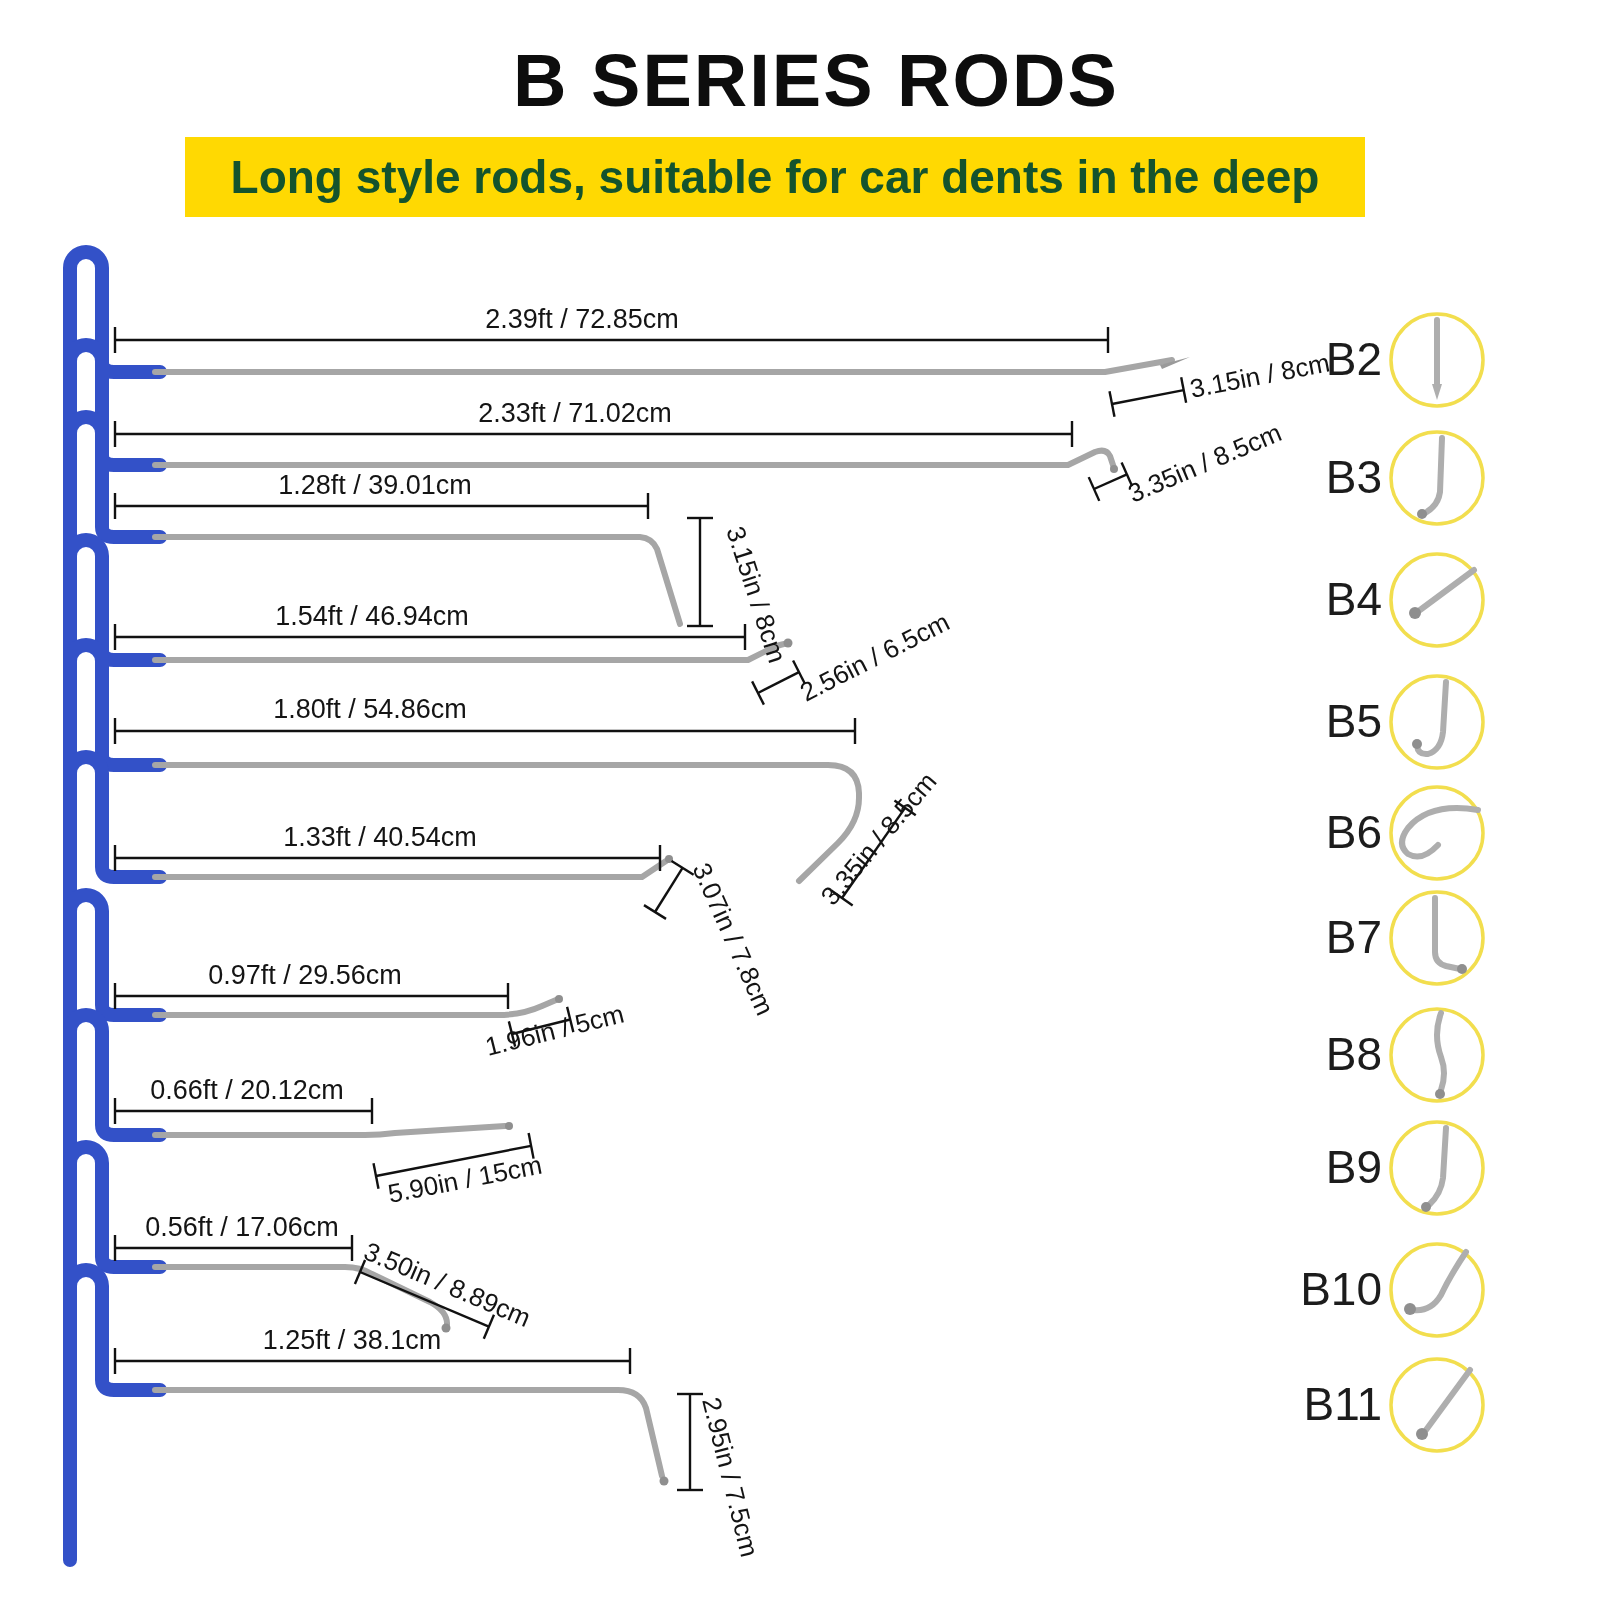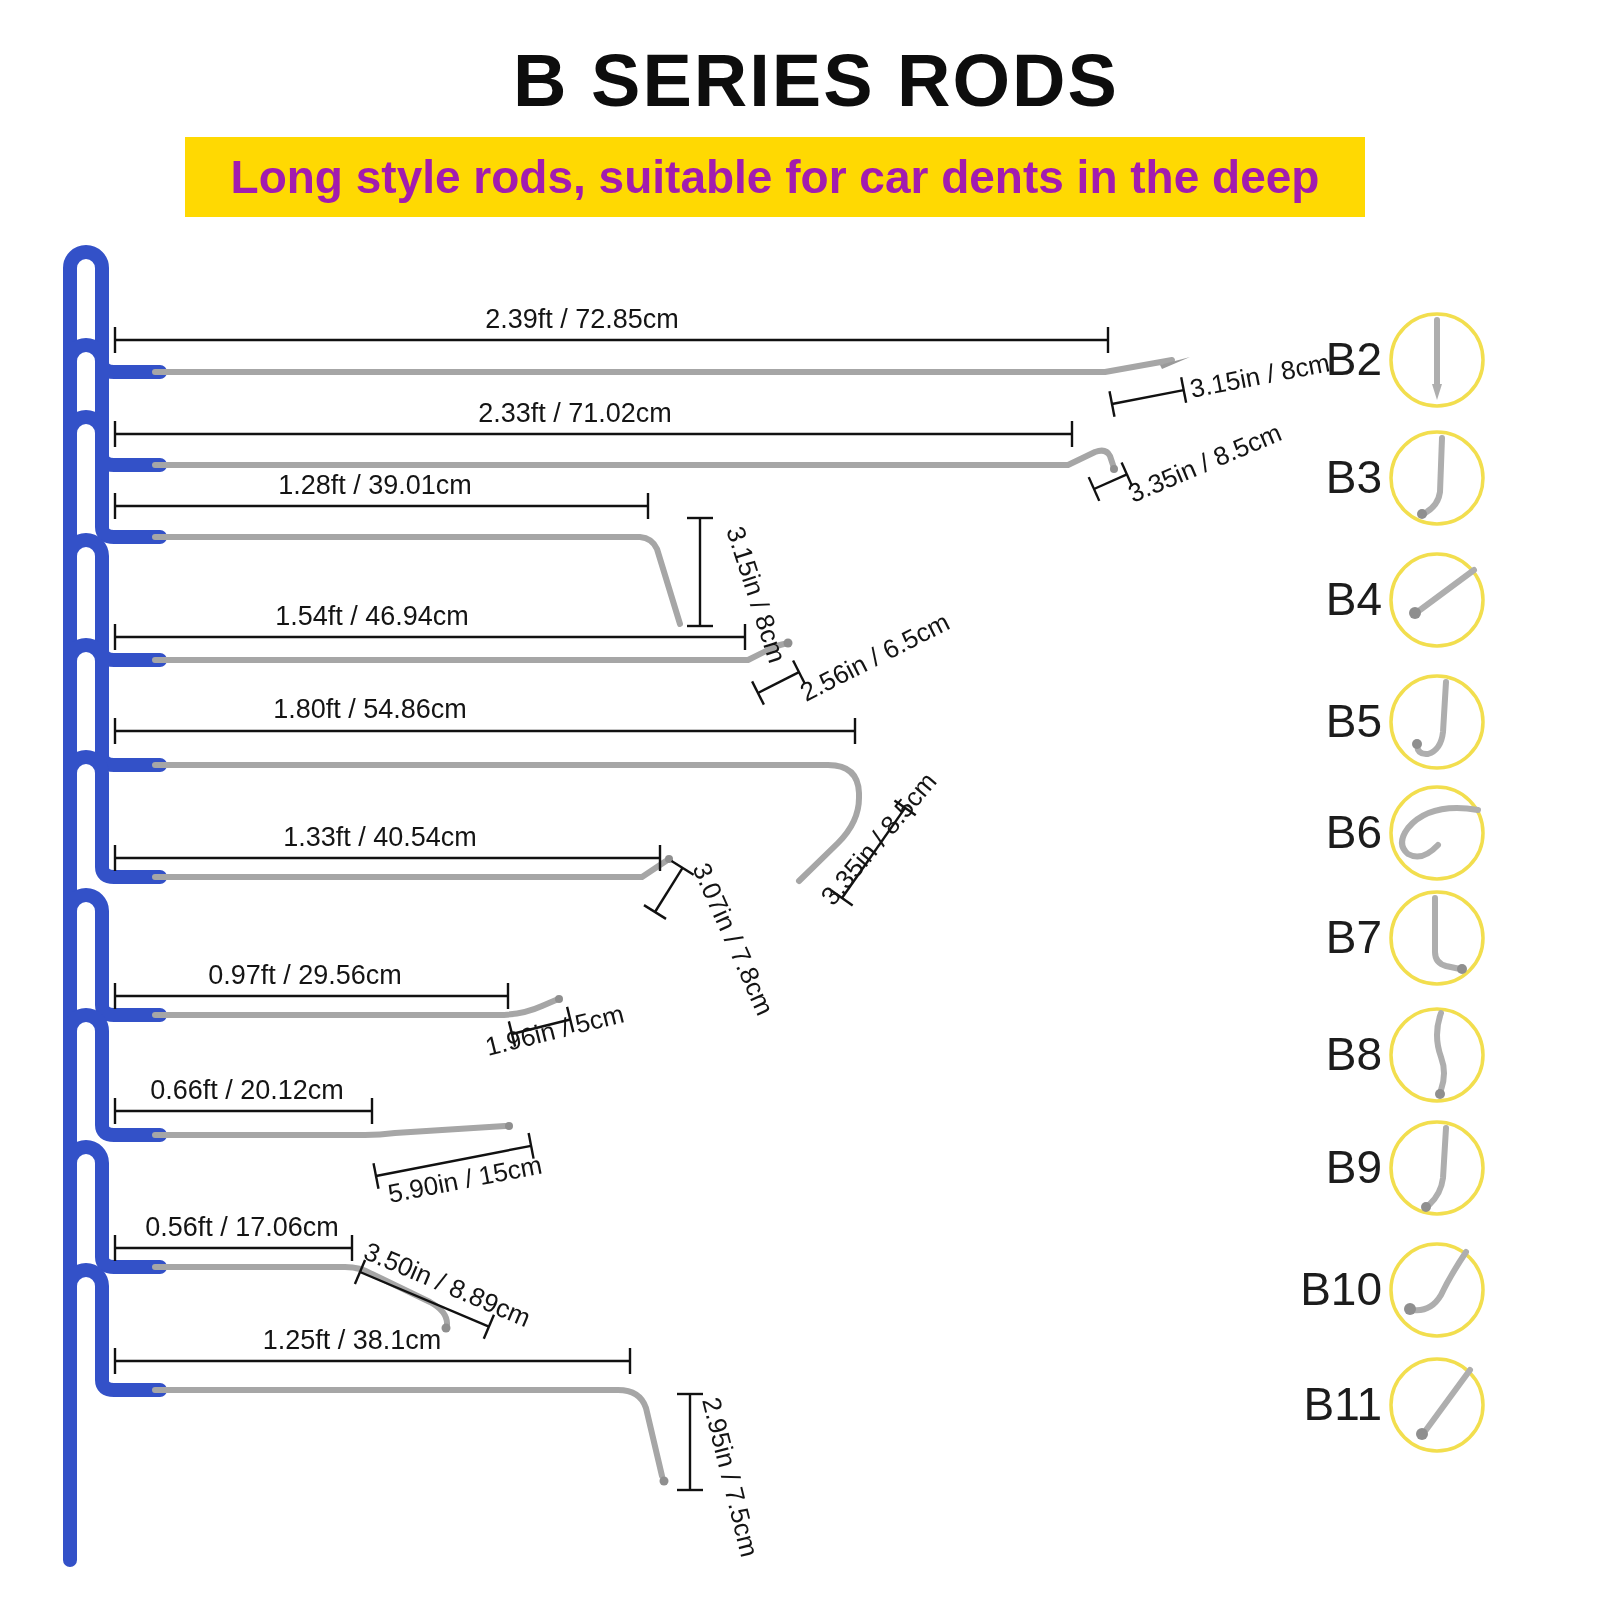--- a/index.html
+++ b/index.html
@@ -4,21 +4,21 @@
 <style>
   html,body{margin:0;padding:0;background:#fff;}
   body{width:1600px;height:1600px;position:relative;font-family:"Liberation Sans",sans-serif;overflow:hidden;}
   .page-title{
     position:absolute;top:38px;left:16px;width:100%;text-align:center;
     font-size:74px;font-weight:800;letter-spacing:2px;color:#0d0d0d;
   }
   .banner{
     position:absolute;left:185px;top:137px;width:1180px;height:80px;
     background:#FFD902;display:flex;align-items:center;justify-content:center;
-    font-size:46px;font-weight:700;color:#a21caf;
+    font-size:46px;font-weight:700;color:#14532d;
   }
   svg{position:absolute;left:0;top:0;}
   .handle{stroke:#3351c8;stroke-width:14;fill:none;stroke-linecap:round;stroke-linejoin:round;}
   .shaft{stroke:#a6a6a6;stroke-width:6;fill:none;stroke-linecap:round;stroke-linejoin:round;}
   .tipball{fill:#8f8f8f;}
   .dim line{stroke:#111;stroke-width:2.4;}
   .dim-label{font-size:27px;fill:#141414;}
   .tip-label{font-size:26px;fill:#141414;}
   .circle-outline{fill:#ffffff;stroke:#F2DE4E;stroke-width:3.5;}
   .glyph{stroke:#aeaeae;stroke-width:6;fill:none;stroke-linecap:round;stroke-linejoin:round;}

